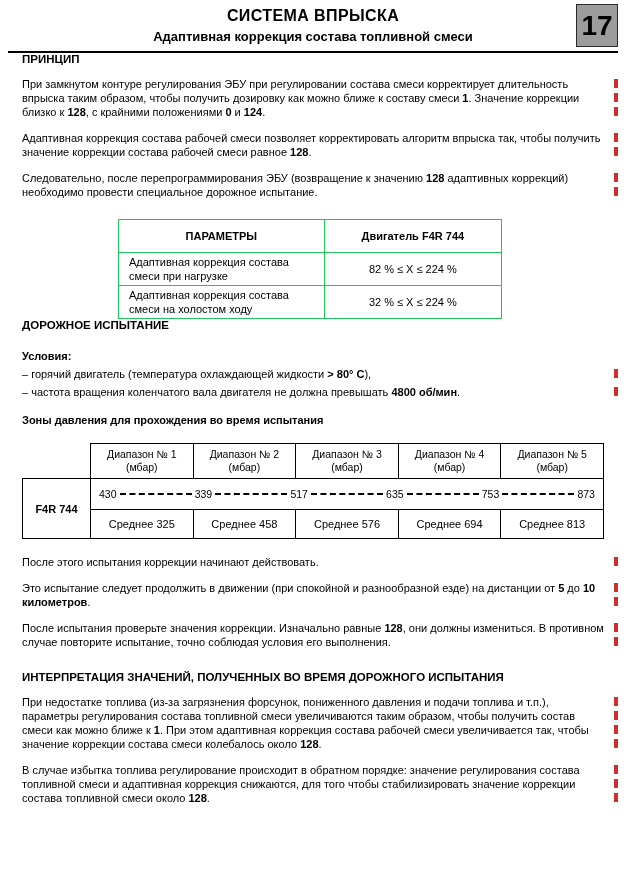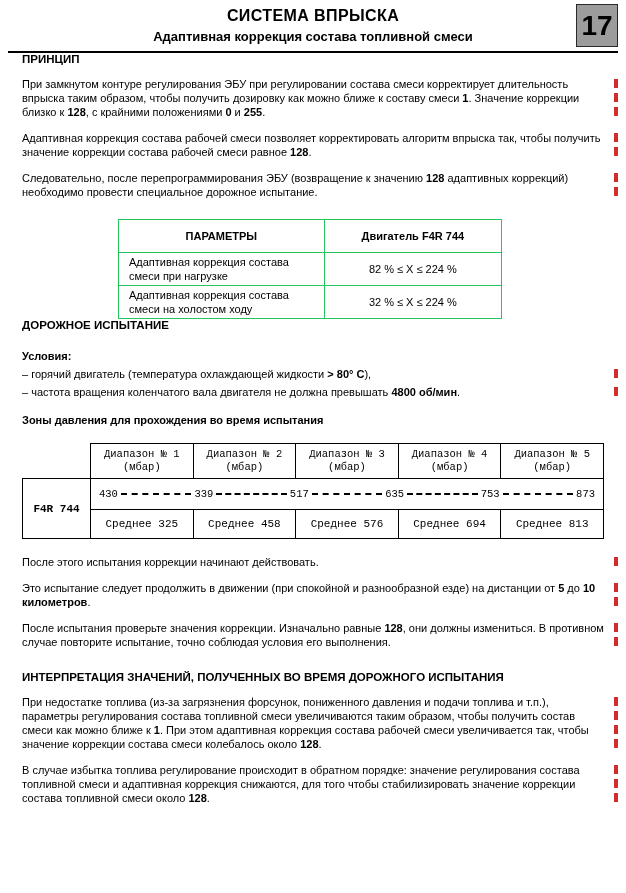--- a/index.html
+++ b/index.html
@@ -32,21 +32,21 @@
     content:""; position:absolute; top:2px; bottom:1px; right:-14px; width:4px;
     background:repeating-linear-gradient(to bottom, #d22c2c 0 9px, transparent 9px 14px);
   }
   
   table.params-table { border-collapse:collapse; margin:20px auto 0 96px; width:384px; }
   table.params-table th, table.params-table td { border:1px solid #22c55e; }
   table.params-table th { font-weight:bold; padding:10px 6px; text-align:center; font-size:11px; }
   table.params-table td.pcell { padding:2px 10px; width:198px; line-height:14px; }
   table.params-table td.vcell { text-align:center; width:186px; }
   
-  table.zones-table { border-collapse:collapse; margin-top:16px; width:582px; table-layout:fixed;font-family:Liberation Mono, monospace; }
+  table.zones-table { border-collapse:collapse; margin-top:16px; width:582px; table-layout:fixed; }
   table.zones-table th, table.zones-table td { border:1px solid #000; }
   table.zones-table td.blank { border:none; }
   table.zones-table th { font-weight:normal; font-size:10.5px; padding:4px 2px; line-height:13px; }
   table.zones-table td.model { font-weight:bold; text-align:center; font-size:11px; }
   table.zones-table td.bounds { padding:9px 5px; }
   .bounds-row { display:flex; align-items:center; }
   .bounds-row span { padding:0 3px; font-size:10.5px; white-space:nowrap; }
   .bounds-row i.dash { flex:1; height:0; border-top:2px dashed #000; }
   table.zones-table td.avg { text-align:center; padding:8px 2px; font-size:11px; }
 </style>
@@ -59,21 +59,21 @@
   <div class="page-box">
     <span>17</span>
   </div>
 </div>
 <div class="rule"></div>
 
 <div class="content">
 
   <h2 class="section mt-md">ПРИНЦИП</h2>
 
-  <p class="para rev"><span>При замкнутом контуре регулирования ЭБУ при регулировании состава смеси корректирует длительность впрыска таким образом, чтобы получить дозировку как можно ближе к составу смеси </span><b>1</b><span>. Значение коррекции близко к </span><b>128</b><span>, с крайними положениями </span><b>0</b><span> и </span><b>255</b><span>.</span></p>
+  <p class="para rev"><span>При замкнутом контуре регулирования ЭБУ при регулировании состава смеси корректирует длительность впрыска таким образом, чтобы получить дозировку как можно ближе к составу смеси </span><b>1</b><span>. Значение коррекции близко к </span><b>128</b><span>, с крайними положениями </span><b>0</b><span> и </span><b>124</b><span>.</span></p>
   <p class="para rev"><span>Адаптивная коррекция состава рабочей смеси позволяет корректировать алгоритм впрыска так, чтобы получить значение коррекции состава рабочей смеси равное </span><b>128</b><span>.</span></p>
   <p class="para rev"><span>Следовательно, после перепрограммирования ЭБУ (возвращение к значению </span><b>128</b><span> адаптивных коррекций) необходимо провести специальное дорожное испытание.</span></p>
 
   <table class="params-table">
     <tbody>
         <tr>
       <th>ПАРАМЕТРЫ</th>
       <th>Двигатель F4R 744</th>
     </tr>
     <tr>

